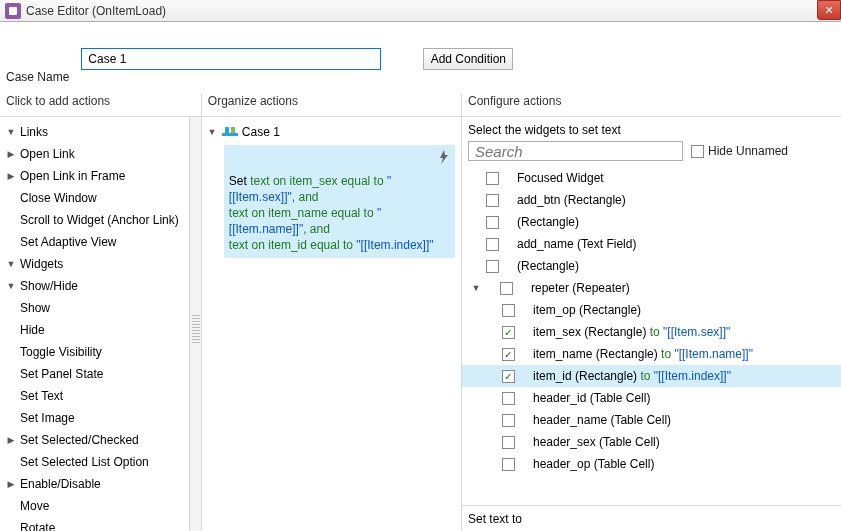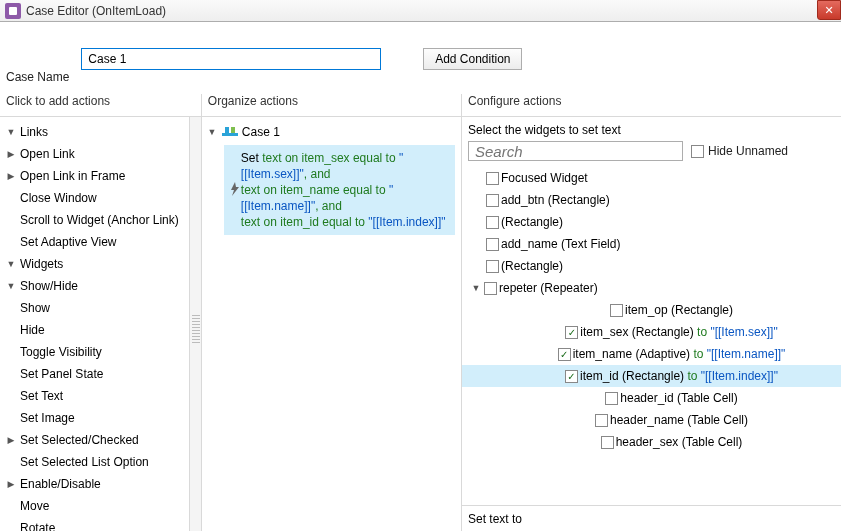--- a/index.html
+++ b/index.html
@@ -10,21 +10,21 @@
   .titlebar { height:22px; background:linear-gradient(#fafafa,#eeeeee); border-bottom:1px solid #adadad; display:flex; align-items:center; position:relative; }
   .titlebar .appicon { width:16px; height:16px; background:#8e5aa8; margin:0 5px; border-radius:2px; display:flex; align-items:center; justify-content:center; }
   .titlebar .appicon svg { fill:#fff; }
   .titlebar .title { color:#333; }
   .close-btn { position:absolute; right:0; top:0; width:24px; height:20px; background:linear-gradient(#e46a5e,#c83a2b); border:1px solid #a02a1d; border-top-left-radius:0; border-bottom-left-radius:3px; display:flex; align-items:center; justify-content:center; color:#fff; font-size:11px; }
 
   
   .header-row { padding:12px 8px 10px 6px; display:flex; align-items:center; gap:12px; }
   .header-row .label { color:#222;margin-top:36px; }
   .casename-input { width:300px; height:22px; border:1px solid #0078d7; padding:0 6px; font-size:12px; outline:none; }
-  .add-cond-btn { width:99px; height:22px; border:1px solid #adadad; background:linear-gradient(#fdfdfd,#ececec); font-size:12px; cursor:pointer; }
+  .add-cond-btn { width:90px; height:22px; border:1px solid #adadad; background:linear-gradient(#fdfdfd,#ececec); font-size:12px; cursor:pointer; }
 
   
   .cols { display:flex; height:466px; }
   .col { display:flex; flex-direction:column; }
   .col-left { width:225px; border-right:1px solid #d9d9d9; }
   .col-mid { width:290px; border-right:1px solid #d9d9d9; }
   .col-right { flex:1; }
 
   .col-title { padding:0 6px 8px 6px; color:#333; }
 
@@ -49,40 +49,40 @@
   .hscroll .track { flex:1; height:16px; background:#f0f0f0; border-top:1px solid #e2e2e2; position:relative; }
   .hscroll .thumb { position:absolute; left:2px; top:1px; width:100px; height:12px; border:1px solid #c1c1c1; background:linear-gradient(#fafafa,#e5e5e5); border-radius:2px; display:flex; align-items:center; justify-content:center;}
   .hscroll .thumb .g { width:12px; height:6px; background:repeating-linear-gradient(90deg,#b9b9b9,#b9b9b9 1px,#eaeaea 1px,#eaeaea 3px); }
 
   
   .org-wrap { border-top:1px solid #d9d9d9; flex:1; padding:4px 0; overflow:hidden; }
   .case-row { display:flex; align-items:center; height:22px; padding-left:4px; gap:4px; }
   .case-row .tw { width:12px; font-size:9px; color:#555; text-align:center;}
   .case-icon svg { display:block; }
   .action-block { margin:2px 6px 2px 22px; background:#d2eefb; border:1px solid #d2eefb; padding:4px 4px 4px 4px; }
-  .action-block .aline { display:flex; align-items:center; gap:0; }
+  .action-block .aline { display:flex; align-items:flex-end; gap:6px;flex-direction:column; }
   .bolt svg { fill:#666; }
   .action-text { font-size:12px; line-height:16px; }
   .gtxt { color:#1f7a1f; }
   .btxt { color:#0a56c2; }
 
   
   .cfg-wrap { border-top:1px solid #d9d9d9; flex:1; display:flex; flex-direction:column; padding-top:6px; }
   .cfg-sub { padding:0 6px 4px 6px; }
   .search-row { display:flex; align-items:center; gap:8px; padding:0 2px 6px 6px; }
   .search-input { flex:0 0 210px; height:20px; border:1px solid #adadad; padding:0 6px; font-size:15px; font-style:italic; color:#6a6a6a; }
   .chklbl { display:flex; align-items:center; gap:4px; font-size:12px; color:#222; }
   .chkbox { width:13px; height:13px; border:1px solid #888; background:#fff; display:inline-flex; align-items:center; justify-content:center; font-size:10px; color:#1a6b1a; }
 
   .widget-tree { flex:1; overflow:auto; padding-bottom:6px; }
-  .wt-row { display:flex; align-items:center; height:22px; gap:2px; cursor:default; }
+  .wt-row { display:flex; align-items:center; height:22px; gap:18px; cursor:default; }
   .wt-row .tw { width:12px; text-align:center; font-size:9px; color:#555; }
   .wt-row.selected { background:#d2eefb; }
   .wt-indent0 { padding-left:24px; }
-  .wt-indent1 { padding-left:40px;justify-content:center; }
+  .wt-indent1 { padding-left:40px; }
   .wt-text .gtxt { color:#1f7a1f; }
   .wt-text .btxt { color:#0a56c2; }
   .repeter-row { padding-left:8px; }
 
   .set-text-row { border-top:1px solid #d9d9d9; padding:6px; }
   .set-text-row .lbl { display:block; margin-bottom:6px; }
   .st-controls { display:flex; align-items:center; gap:14px; }
   .dropdown { display:flex; align-items:center; justify-content:space-between; width:140px; height:22px; border:1px solid #adadad; background:linear-gradient(#fdfdfd,#efefef); padding:0 4px 0 8px; }
   .dropdown .dd-arrow { font-size:8px; color:#555; }
   .value-input { flex:1; height:22px; border:1px solid #adadad; padding:0 6px; font-size:12px;text-decoration:underline; }
@@ -333,37 +333,41 @@
           <div class="wt-row wt-indent1">
             <span class="chkbox"></span>
             <span class="wt-text"><span>item_op (Rectangle)</span></span>
           </div>
           <div class="wt-row wt-indent1">
             <span class="chkbox">✓</span>
             <span class="wt-text"><span>item_sex (Rectangle)</span><span class="gtxt"> to </span><span class="btxt">"[[Item.sex]]"</span></span>
           </div>
           <div class="wt-row wt-indent1">
             <span class="chkbox">✓</span>
-            <span class="wt-text"><span>item_name (Adaptive)</span><span class="gtxt"> to </span><span class="btxt">"[[Item.name]]"</span></span>
+            <span class="wt-text"><span>item_name (Rectangle)</span><span class="gtxt"> to </span><span class="btxt">"[[Item.name]]"</span></span>
           </div>
           <div class="wt-row wt-indent1 selected">
             <span class="chkbox">✓</span>
             <span class="wt-text"><span>item_id (Rectangle)</span><span class="gtxt"> to </span><span class="btxt">"[[Item.index]]"</span></span>
           </div>
           <div class="wt-row wt-indent1">
             <span class="chkbox"></span>
             <span class="wt-text"><span>header_id (Table Cell)</span></span>
           </div>
           <div class="wt-row wt-indent1">
             <span class="chkbox"></span>
             <span class="wt-text"><span>header_name (Table Cell)</span></span>
           </div>
           <div class="wt-row wt-indent1">
             <span class="chkbox"></span>
             <span class="wt-text"><span>header_sex (Table Cell)</span></span>
+          </div>
+          <div class="wt-row wt-indent1">
+            <span class="chkbox"></span>
+            <span class="wt-text"><span>header_op (Table Cell)</span></span>
           </div>
         </div>
 
       <div class="set-text-row">
         <span class="lbl">Set text to</span>
         <div class="st-controls">
           <div class="dropdown">
             <span>value</span>
             <span class="dd-arrow">▼</span>
           </div>

